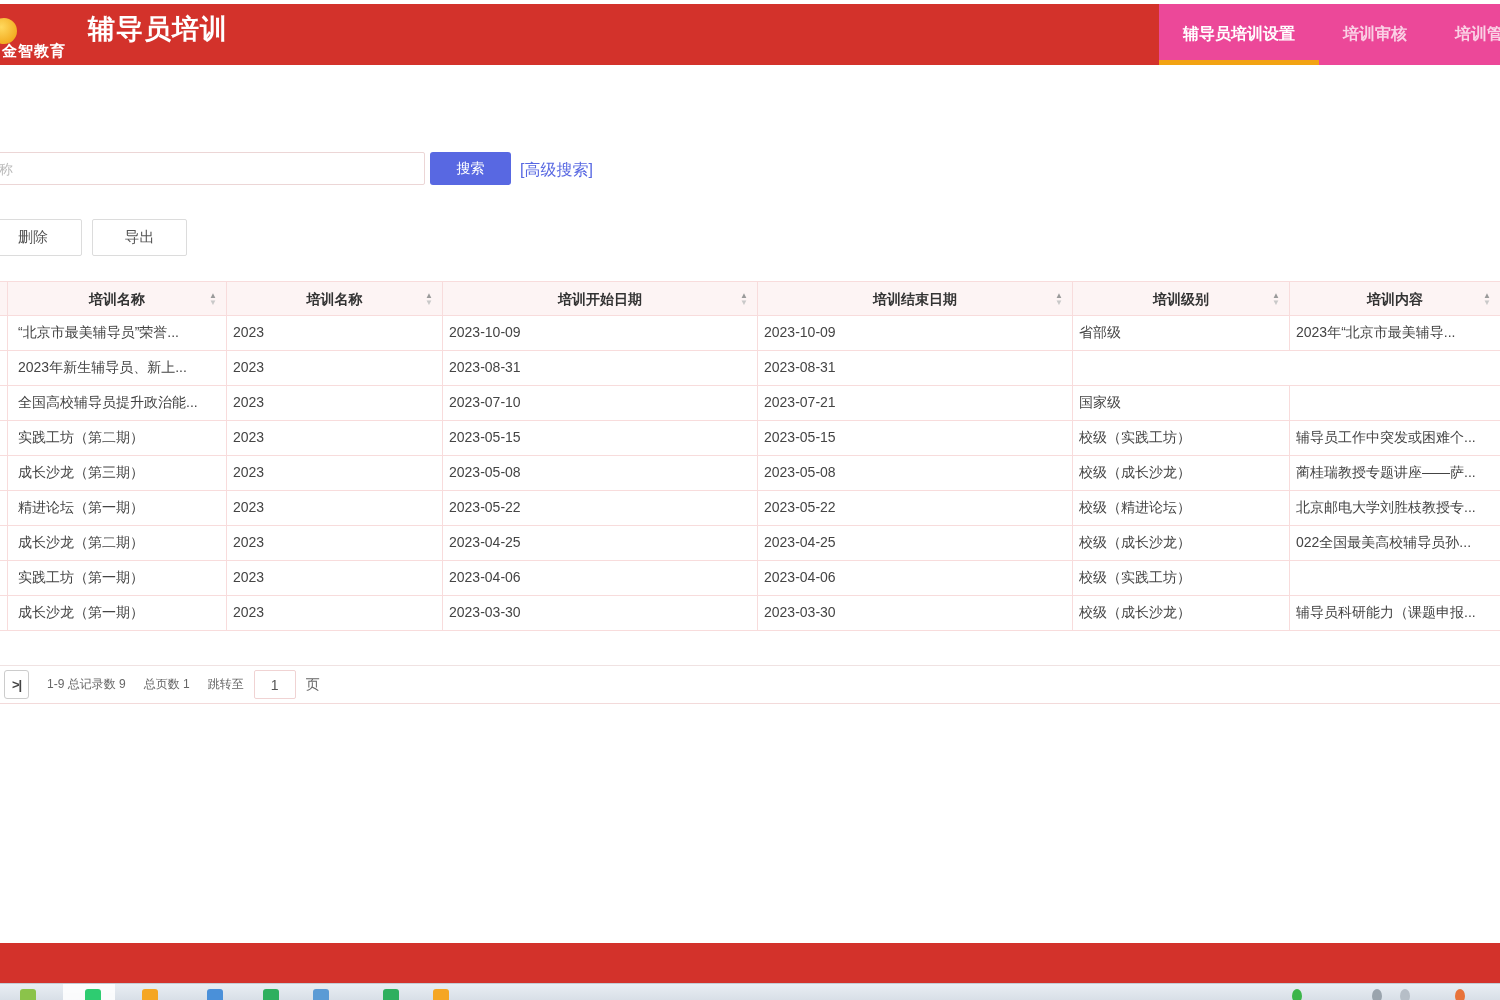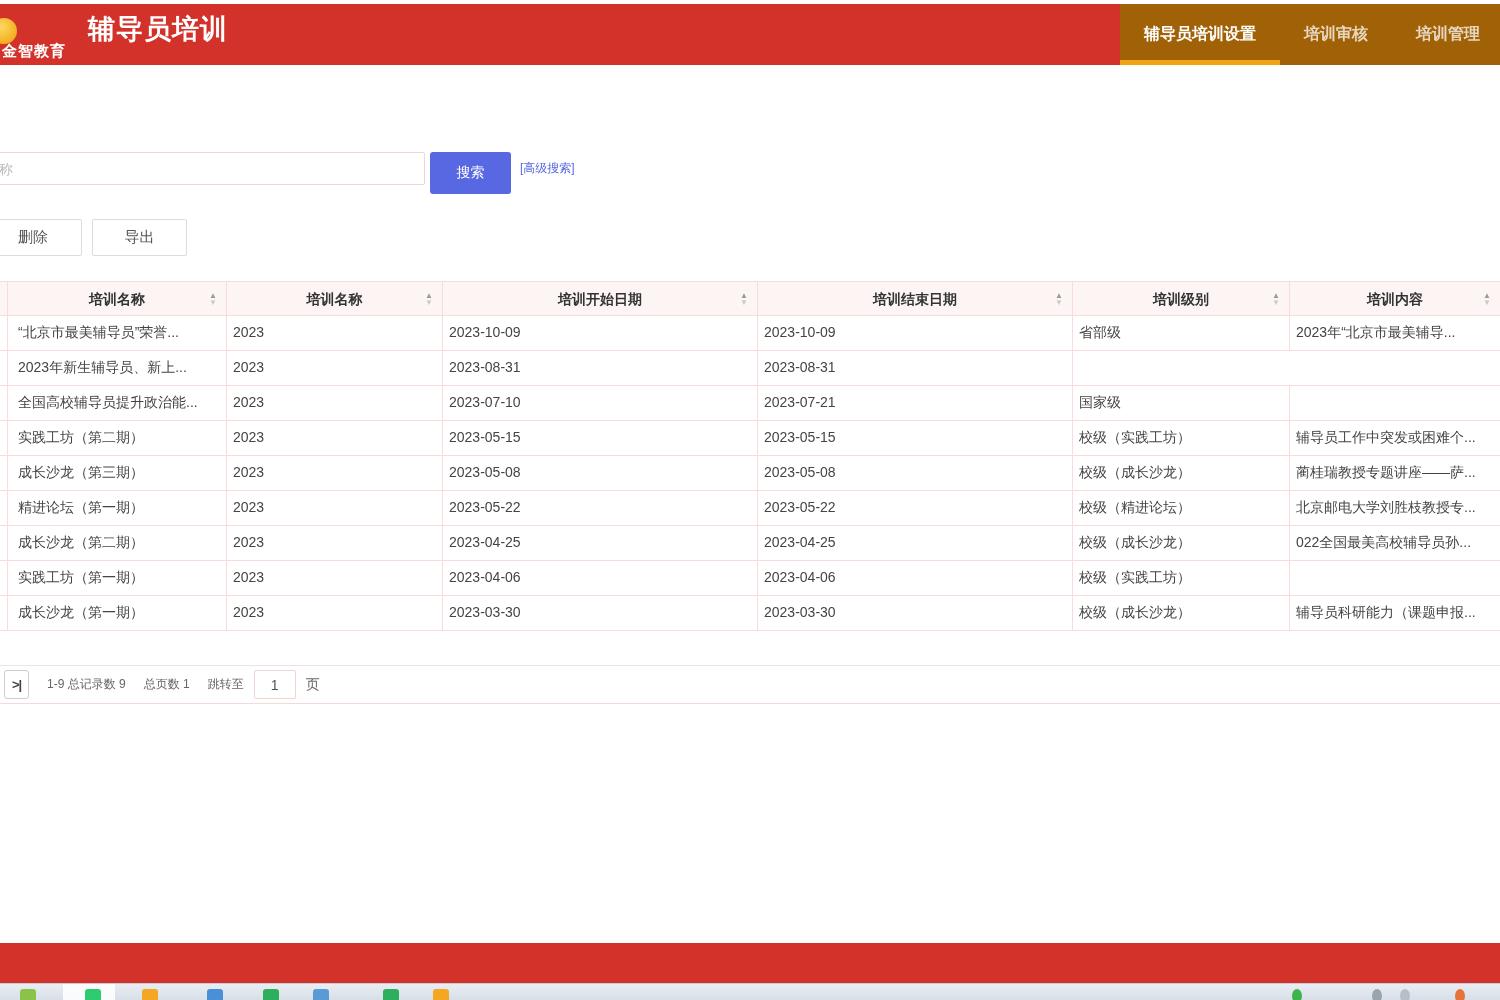--- a/index.html
+++ b/index.html
@@ -18,23 +18,23 @@
                 color:#fff; font-size:27px; font-weight:700; letter-spacing:1px; }
   .top-nav { position:absolute; left:1120px; top:0; right:0; height:61px; background:#b12a26; display:flex; }
   .tab { display:flex; align-items:center; justify-content:center; padding:0 24px; font-size:16px;
          font-weight:700; color:rgba(255,255,255,.75); cursor:pointer; white-space:nowrap; }
   .tab.active { color:#fff; box-shadow:inset 0 -5px 0 0 #f2a313; }
 
   
   .search-input { position:absolute; left:-6px; top:152px; width:431px; height:33px; border:1px solid #ecd6d6;
                   border-radius:2px; padding:0 10px 0 4px; font-size:14px; color:#555; outline:none; }
   .search-input::placeholder { color:#bbb; }
-  .search-btn { position:absolute; left:430px; top:152px; width:81px; height:42px; background:#5868e2;
+  .search-btn { position:absolute; left:430px; top:152px; width:81px; height:33px; background:#5868e2;
                 color:#fff; border:none; border-radius:3px; font-size:14px; cursor:pointer; }
-  .adv-link { position:absolute; left:520px; top:160px; font-size:12px; color:#5868e2; text-decoration:none; cursor:pointer; }
+  .adv-link { position:absolute; left:520px; top:160px; font-size:16px; color:#5868e2; text-decoration:none; cursor:pointer; }
 
   
   .ghost-btn { position:absolute; top:219px; height:37px; background:#fff; border:1px solid #dcdcdc;
                border-radius:2px; font-size:15px; color:#555; cursor:pointer; }
   .btn-delete { left:-16px; width:98px; }
   .btn-export { left:92px; width:95px; }
 
   
   .data-table { position:absolute; left:0; top:281px; width:1500px; font-size:14px; color:#444; }
   .tr { display:flex; height:35px; border-bottom:1px solid #f8dcdc; background:#fff; }
@@ -71,21 +71,21 @@
 <div class="screen">
 
   <div class="top-strip"></div>
 
   <header class="app-header" style="background: rgb(211, 50, 43);">
     <div class="logo-block">
       <div class="logo-circle"></div>
       <div class="logo-text">金智教育</div>
     </div>
     <div class="page-title">辅导员培训</div>
-    <nav class="top-nav" id="top-nav" style="background: #a16207;">
+    <nav class="top-nav" id="top-nav" style="background: #ec4899; margin-left: 39px;">
         <div class="tab active" style="box-shadow: rgb(242, 163, 19) 0px -5px 0px 0px inset;">辅导员培训设置</div>
         <div class="tab">培训审核</div>
         <div class="tab">培训管理</div>
       </nav>
   </header>
 
   <input class="search-input" placeholder="称" style="">
   <button class="search-btn" style="background: rgb(88, 104, 226);">搜索</button>
   <a class="adv-link" style="color: rgb(88, 104, 226);">[高级搜索]</a>
 

